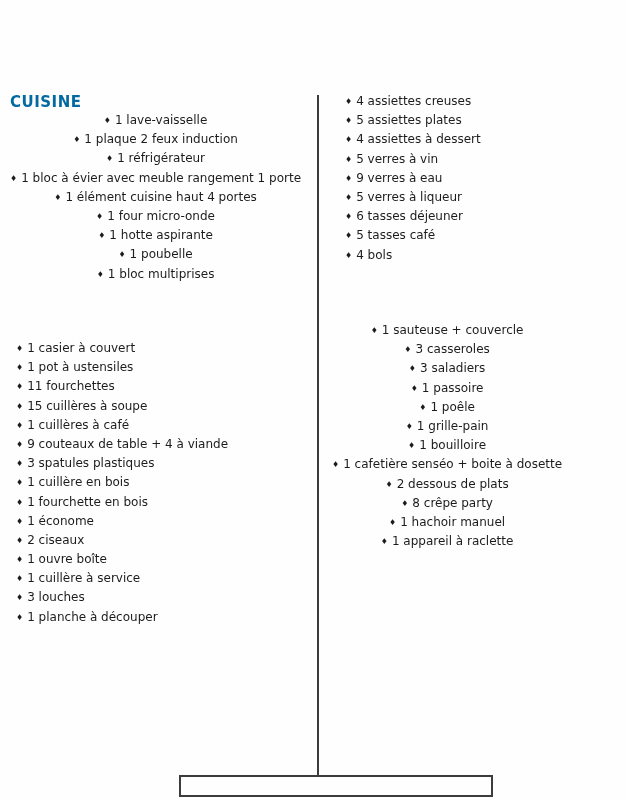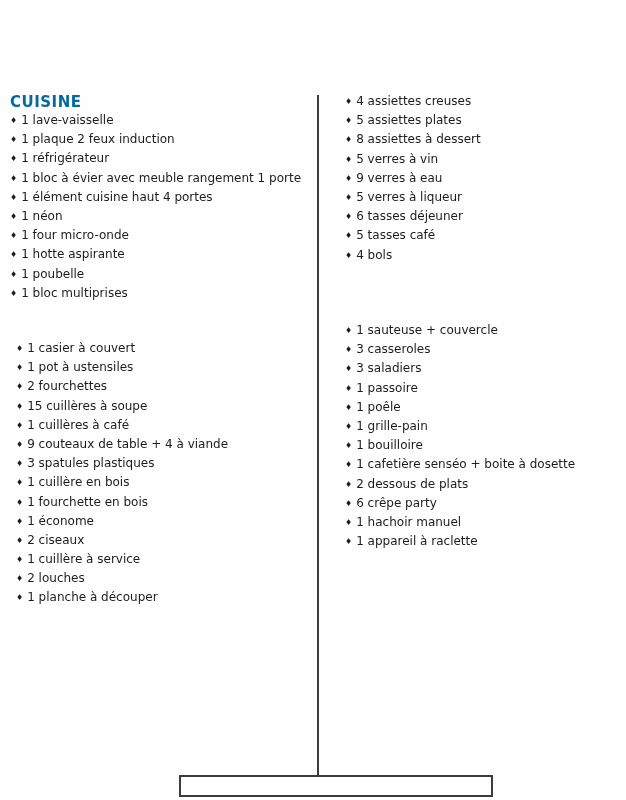--- a/index.html
+++ b/index.html
@@ -25,24 +25,24 @@
     font-weight: bold;
     letter-spacing: 0.5px;
     color: #2d2d9b;
   }
   .list {
     position: absolute;
     font-size: 12px;
     line-height: 19px;
     white-space: nowrap;
   }
-  #left-s1 { left: 10px; top: 111px; }
+  #left-s1 { left: 10px; top: 111px; text-align: center; }
   #left-s2 { left: 16px; top: 339px; }
   #right-s1 { left: 345px; top: 92px; }
-  #right-s2 { left: 345px; top: 321px; }
+  #right-s2 { left: 332px; top: 321px; text-align: center; }
   .item { height: 19.2px; }
   .bullet {
     font-size: 8px;
     vertical-align: 1px;
     margin-right: 4px;
     color: #1c1c1c;
   }
   .divider {
     position: absolute;
     left: 317px;
@@ -66,66 +66,66 @@
 
 <div class="page" style="background: rgb(254, 254, 254); color: rgb(28, 28, 28);">
   <h1 class="page-title" style="color: #0369a1;">CUISINE</h1>
 
   <div class="list" id="left-s1">
       <div class="item"><span class="bullet">♦</span><span class="item-text">1 lave-vaisselle</span></div>
       <div class="item"><span class="bullet">♦</span><span class="item-text">1 plaque 2 feux induction</span></div>
       <div class="item"><span class="bullet">♦</span><span class="item-text">1 réfrigérateur</span></div>
       <div class="item"><span class="bullet">♦</span><span class="item-text">1 bloc à évier avec meuble rangement 1 porte</span></div>
       <div class="item"><span class="bullet">♦</span><span class="item-text">1 élément cuisine haut 4 portes</span></div>
-      <div class="item"><span class="bullet">♦</span><span class="item-text">1 néon</span></div>
       <div class="item"><span class="bullet">♦</span><span class="item-text">1 four micro-onde</span></div>
       <div class="item"><span class="bullet">♦</span><span class="item-text">1 hotte aspirante</span></div>
       <div class="item"><span class="bullet">♦</span><span class="item-text">1 poubelle</span></div>
       <div class="item"><span class="bullet">♦</span><span class="item-text">1 bloc multiprises</span></div>
     </div>
 
   <div class="list" id="left-s2">
       <div class="item"><span class="bullet">♦</span><span class="item-text">1 casier à couvert</span></div>
       <div class="item"><span class="bullet">♦</span><span class="item-text">1 pot à ustensiles</span></div>
-      <div class="item"><span class="bullet">♦</span><span class="item-text">2 fourchettes</span></div>
+      <div class="item"><span class="bullet">♦</span><span class="item-text">11 fourchettes</span></div>
       <div class="item"><span class="bullet">♦</span><span class="item-text">15 cuillères à soupe</span></div>
       <div class="item"><span class="bullet">♦</span><span class="item-text">1 cuillères à café</span></div>
       <div class="item"><span class="bullet">♦</span><span class="item-text">9 couteaux de table + 4 à viande</span></div>
       <div class="item"><span class="bullet">♦</span><span class="item-text">3 spatules plastiques</span></div>
       <div class="item"><span class="bullet">♦</span><span class="item-text">1 cuillère en bois</span></div>
       <div class="item"><span class="bullet">♦</span><span class="item-text">1 fourchette en bois</span></div>
       <div class="item"><span class="bullet">♦</span><span class="item-text">1 économe</span></div>
       <div class="item"><span class="bullet">♦</span><span class="item-text">2 ciseaux</span></div>
+      <div class="item"><span class="bullet">♦</span><span class="item-text">1 ouvre boîte</span></div>
       <div class="item"><span class="bullet">♦</span><span class="item-text">1 cuillère à service</span></div>
-      <div class="item"><span class="bullet">♦</span><span class="item-text">2 louches</span></div>
+      <div class="item"><span class="bullet">♦</span><span class="item-text">3 louches</span></div>
       <div class="item"><span class="bullet">♦</span><span class="item-text">1 planche à découper</span></div>
     </div>
 
   <div class="list" id="right-s1">
       <div class="item"><span class="bullet">♦</span><span class="item-text">4 assiettes creuses</span></div>
       <div class="item"><span class="bullet">♦</span><span class="item-text">5 assiettes plates</span></div>
-      <div class="item"><span class="bullet">♦</span><span class="item-text">8 assiettes à dessert</span></div>
+      <div class="item"><span class="bullet">♦</span><span class="item-text">4 assiettes à dessert</span></div>
       <div class="item"><span class="bullet">♦</span><span class="item-text">5 verres à vin</span></div>
       <div class="item"><span class="bullet">♦</span><span class="item-text">9 verres à eau</span></div>
       <div class="item"><span class="bullet">♦</span><span class="item-text">5 verres à liqueur</span></div>
       <div class="item"><span class="bullet">♦</span><span class="item-text">6 tasses déjeuner</span></div>
       <div class="item"><span class="bullet">♦</span><span class="item-text">5 tasses café</span></div>
       <div class="item"><span class="bullet">♦</span><span class="item-text">4 bols</span></div>
     </div>
 
   <div class="list" id="right-s2">
       <div class="item"><span class="bullet">♦</span><span class="item-text">1 sauteuse + couvercle</span></div>
       <div class="item"><span class="bullet">♦</span><span class="item-text">3 casseroles</span></div>
       <div class="item"><span class="bullet">♦</span><span class="item-text">3 saladiers</span></div>
       <div class="item"><span class="bullet">♦</span><span class="item-text">1 passoire</span></div>
       <div class="item"><span class="bullet">♦</span><span class="item-text">1 poêle</span></div>
       <div class="item"><span class="bullet">♦</span><span class="item-text">1 grille-pain</span></div>
       <div class="item"><span class="bullet">♦</span><span class="item-text">1 bouilloire</span></div>
       <div class="item"><span class="bullet">♦</span><span class="item-text">1 cafetière senséo + boite à dosette</span></div>
       <div class="item"><span class="bullet">♦</span><span class="item-text">2 dessous de plats</span></div>
-      <div class="item"><span class="bullet">♦</span><span class="item-text">6 crêpe party</span></div>
+      <div class="item"><span class="bullet">♦</span><span class="item-text">8 crêpe party</span></div>
       <div class="item"><span class="bullet">♦</span><span class="item-text">1 hachoir manuel</span></div>
       <div class="item"><span class="bullet">♦</span><span class="item-text">1 appareil à raclette</span></div>
     </div>
 
   <div class="divider" style="background: rgb(60, 60, 60);"></div>
   <div class="bottom-box" style="border-color: rgb(60, 60, 60);"></div>
 </div>
 
 </body></html>

